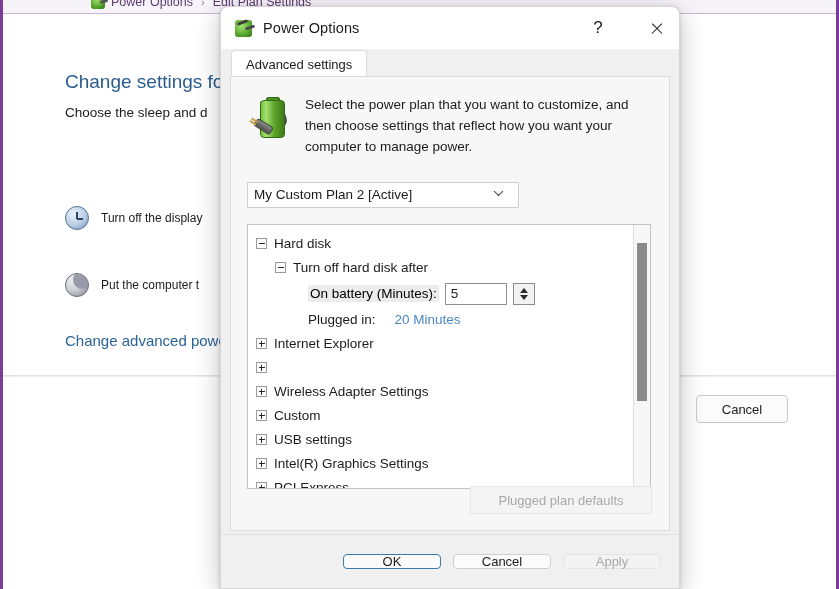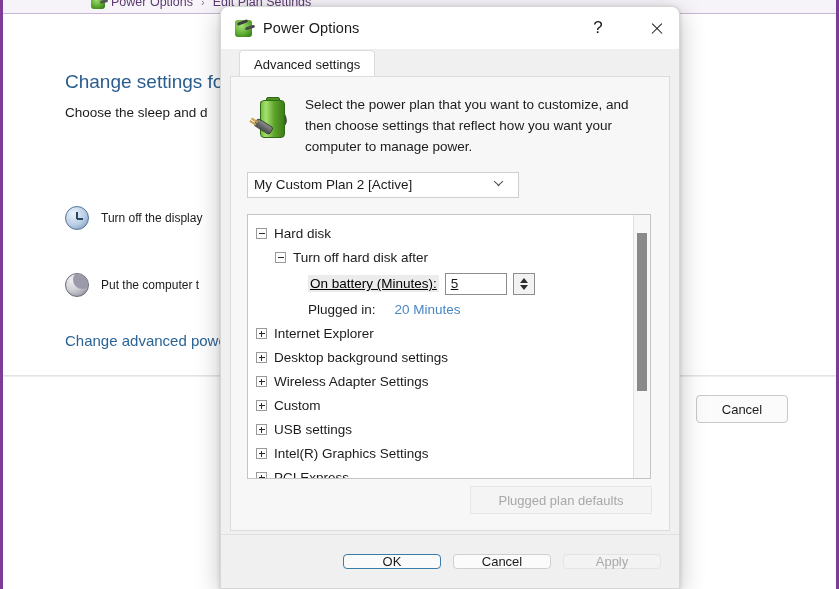--- a/index.html
+++ b/index.html
@@ -151,21 +151,21 @@
   .xglyph{position:relative;width:13px;height:13px;}
   .xglyph:before,.xglyph:after{
     content:"";position:absolute;left:0;top:6px;width:14px;height:1.3px;
     background:#1b1b1b;
   }
   .xglyph:before{transform:rotate(45deg);}
   .xglyph:after{transform:rotate(-45deg);}
 
   #dlg-tabstrip{
     height:27px;background:#f0f0f0;position:relative;
-    padding-left:18px;box-sizing:border-box;
+    padding-left:10px;box-sizing:border-box;
   }
   #dlg-tab{
     display:inline-flex;align-items:center;height:27px;padding:0 14px;
     background:#ffffff;border:1px solid #dcdcdc;border-bottom:none;
     border-radius:4px 4px 0 0;font-size:13px;color:#1b1b1b;
     box-sizing:border-box;position:relative;top:1px;
   }
   #dlg-panel{
     position:absolute;left:9px;right:9px;top:69px;height:455px;
     background:#f7f7f7;border:1px solid #dcdcdc;box-sizing:border-box;
@@ -201,21 +201,21 @@
   .plug:before,.plug:after{
     content:"";position:absolute;left:-6px;width:7px;height:2px;
     background:#c8a24a;
   }
   .plug:before{top:2px;}
   .plug:after{top:5px;}
   #desc-text{
     font-size:13.5px;color:#1b1b1b;line-height:1.55;padding-top:2px;
   }
   #plan-combo{
-    margin:14px 0 0 16px;width:272px;height:26px;background:#ffffff;
+    margin:24px 0 0 16px;width:272px;height:26px;background:#ffffff;
     border:1px solid #cfcfcf;box-sizing:border-box;display:flex;
     align-items:center;position:relative;
   }
   #plan-combo span{font-size:13.5px;color:#1b1b1b;padding-left:6px;}
   #plan-chevron{
     position:absolute;right:9px;top:8px;width:9px;height:9px;
   }
   #plan-chevron:before,#plan-chevron:after{
     content:"";position:absolute;top:2px;width:7px;height:1.4px;background:#4a4a4a;
   }
@@ -245,21 +245,21 @@
   .exp:before{
     content:"";position:absolute;left:1.5px;top:4px;width:6px;height:1px;
     background:#2a2a2a;
   }
   .exp.plus:after{
     content:"";position:absolute;left:4px;top:1.5px;width:1px;height:6px;
     background:#2a2a2a;
   }
   .tlabel-hl{background:#ececec;padding:1px 2px;}
   #spin-row{
-    display:flex;align-items:center;height:28px;padding-left:55px;font-size:13.5px;text-decoration:underline;
+    display:flex;align-items:center;height:28px;padding-left:55px;font-size:13.5px;
   }
   #spin-input{
     width:62px;height:22px;border:1px solid #8d8d8d;background:#ffffff;
     margin-left:6px;font-size:13.5px;color:#1b1b1b;box-sizing:border-box;
     display:flex;align-items:center;padding-left:5px;
   }
   #spin-btns{
     width:22px;height:22px;border:1px solid #8d8d8d;background:#f2f2f2;
     margin-left:6px;box-sizing:border-box;display:flex;flex-direction:column;
     align-items:center;justify-content:center;
@@ -395,21 +395,20 @@
           <span>Plugged in:</span>
           <span id="plugged-val">20 Minutes</span>
         </div>
 
         <div class="tnode lvl0">
           <span class="exp plus"></span>
           <span>Internet Explorer</span>
         </div>
         <div class="tnode lvl0">
           <span class="exp plus"></span>
-          <span>Desktop background settings</span>
         </div>
         <div class="tnode lvl0">
           <span class="exp plus"></span>
           <span>Wireless Adapter Settings</span>
         </div>
         <div class="tnode lvl0">
           <span class="exp plus"></span>
           <span>Custom</span>
         </div>
         <div class="tnode lvl0">

